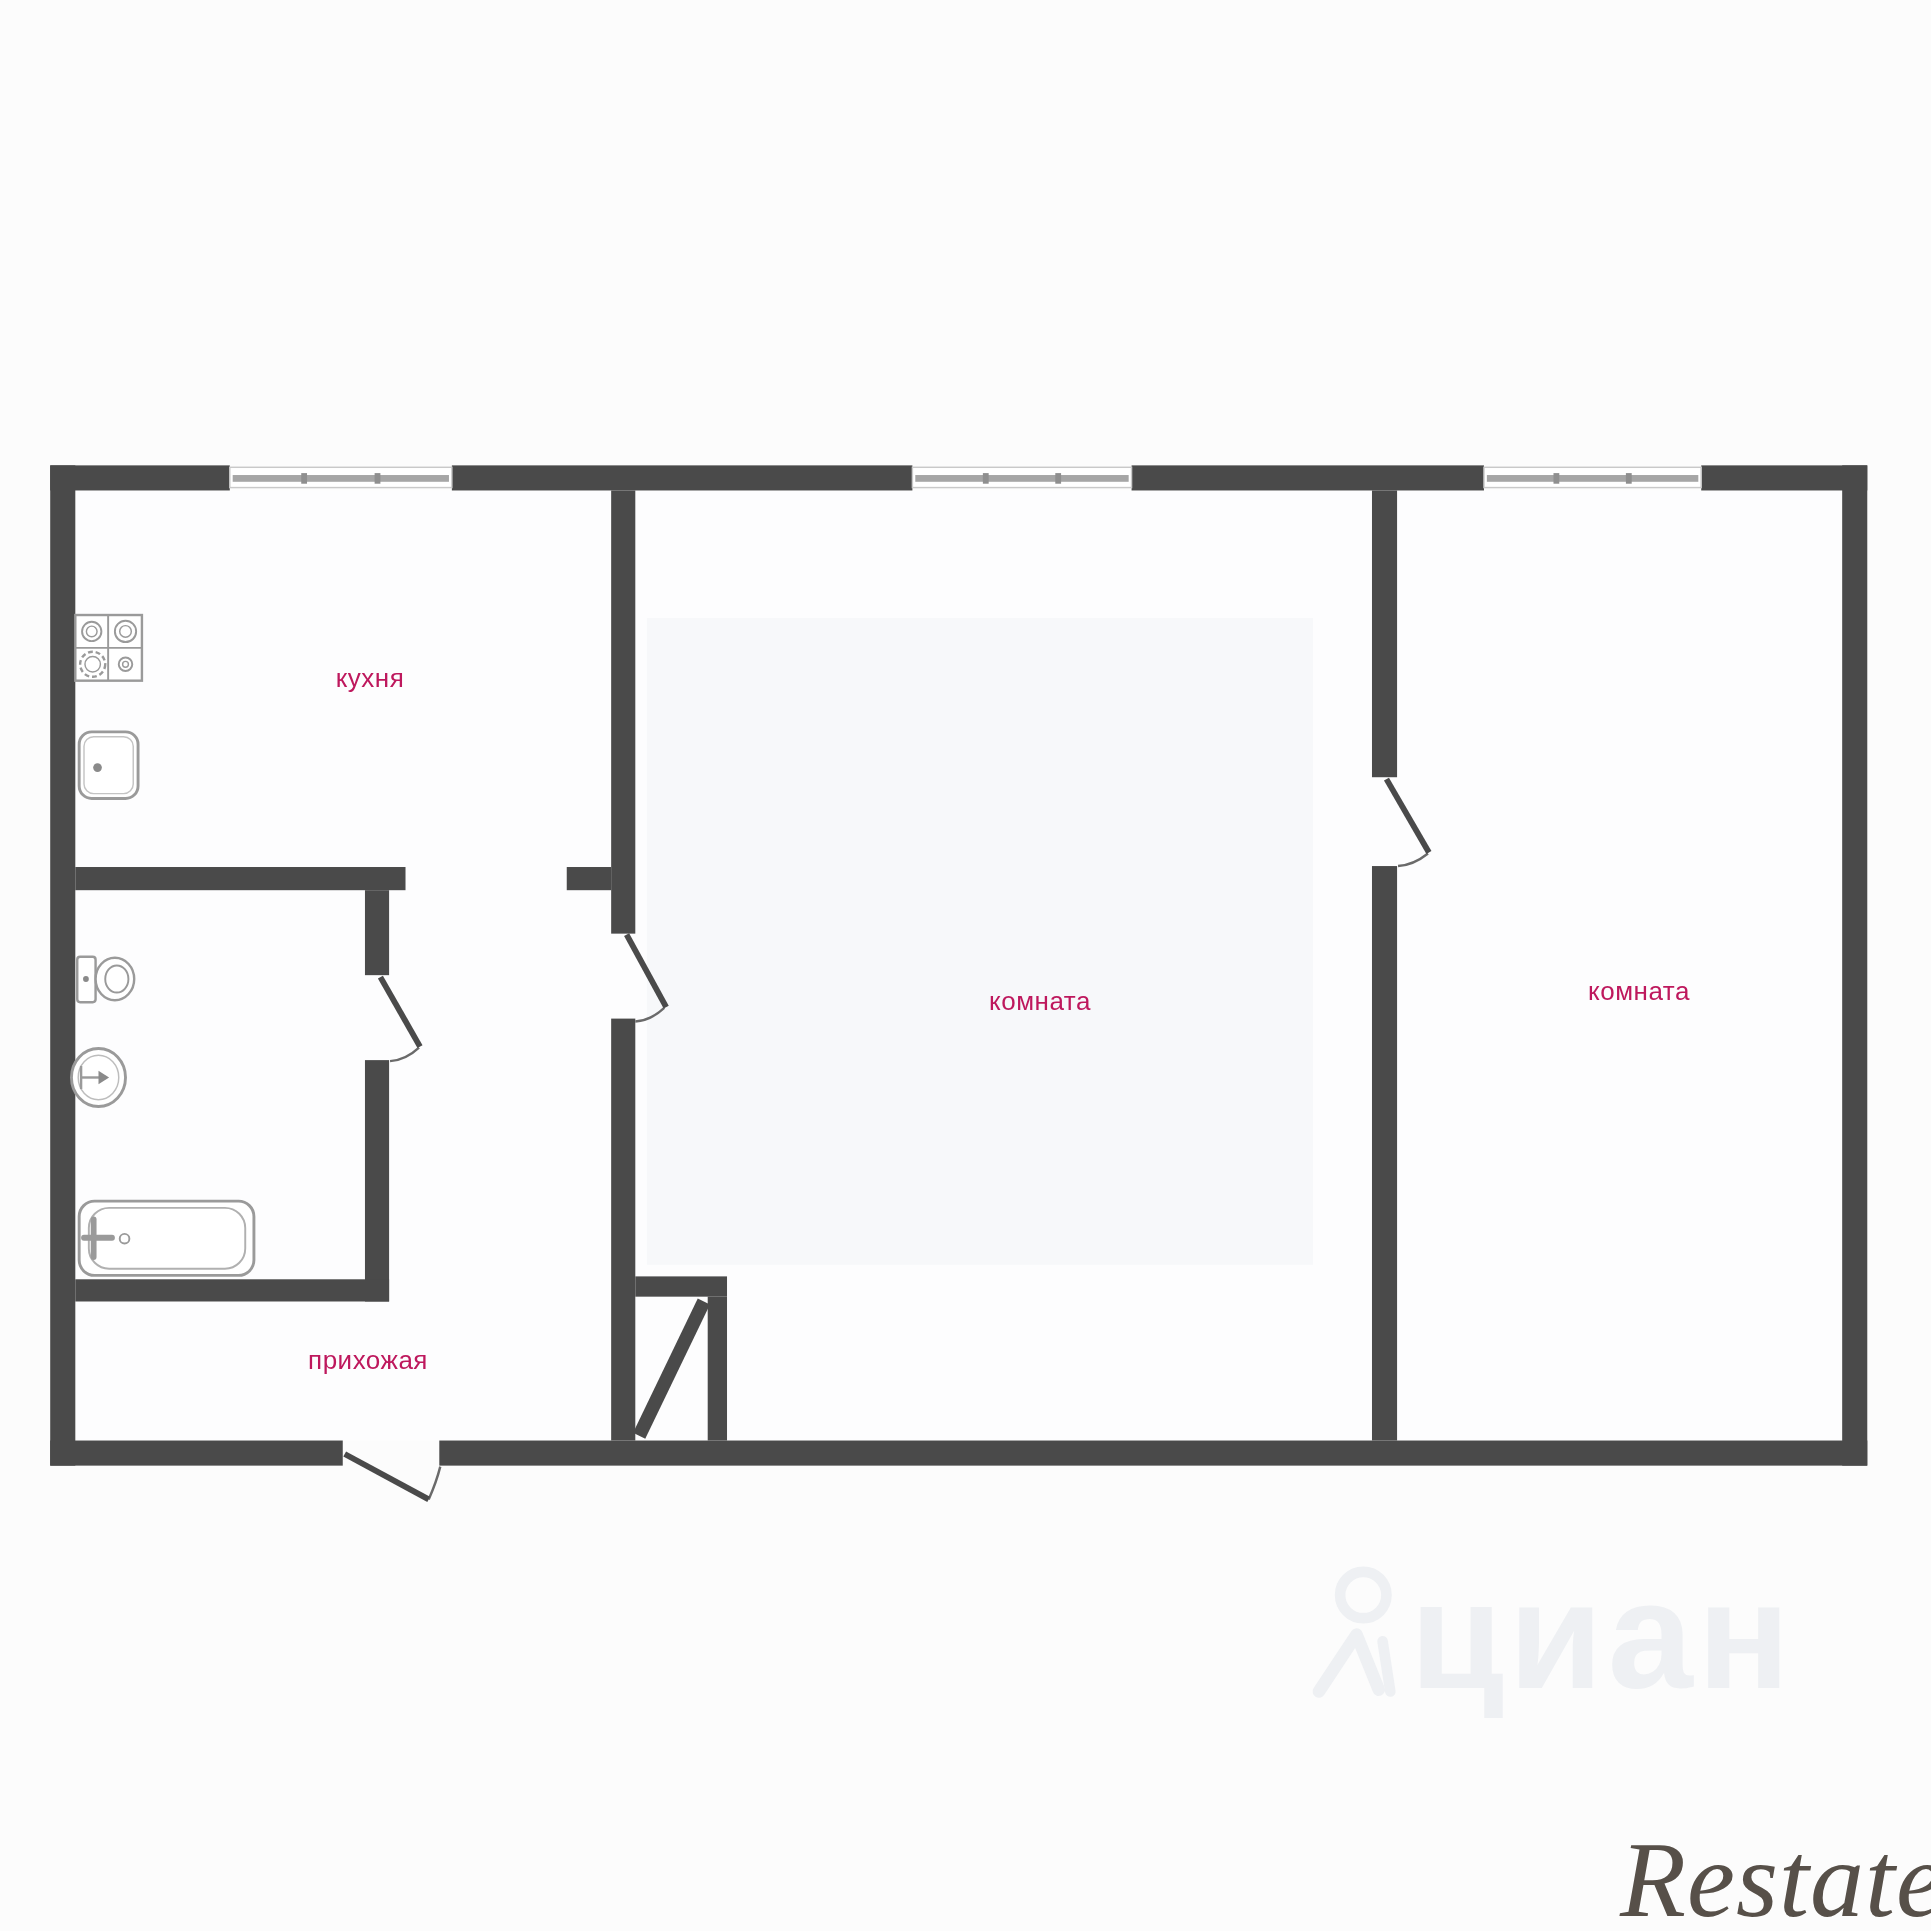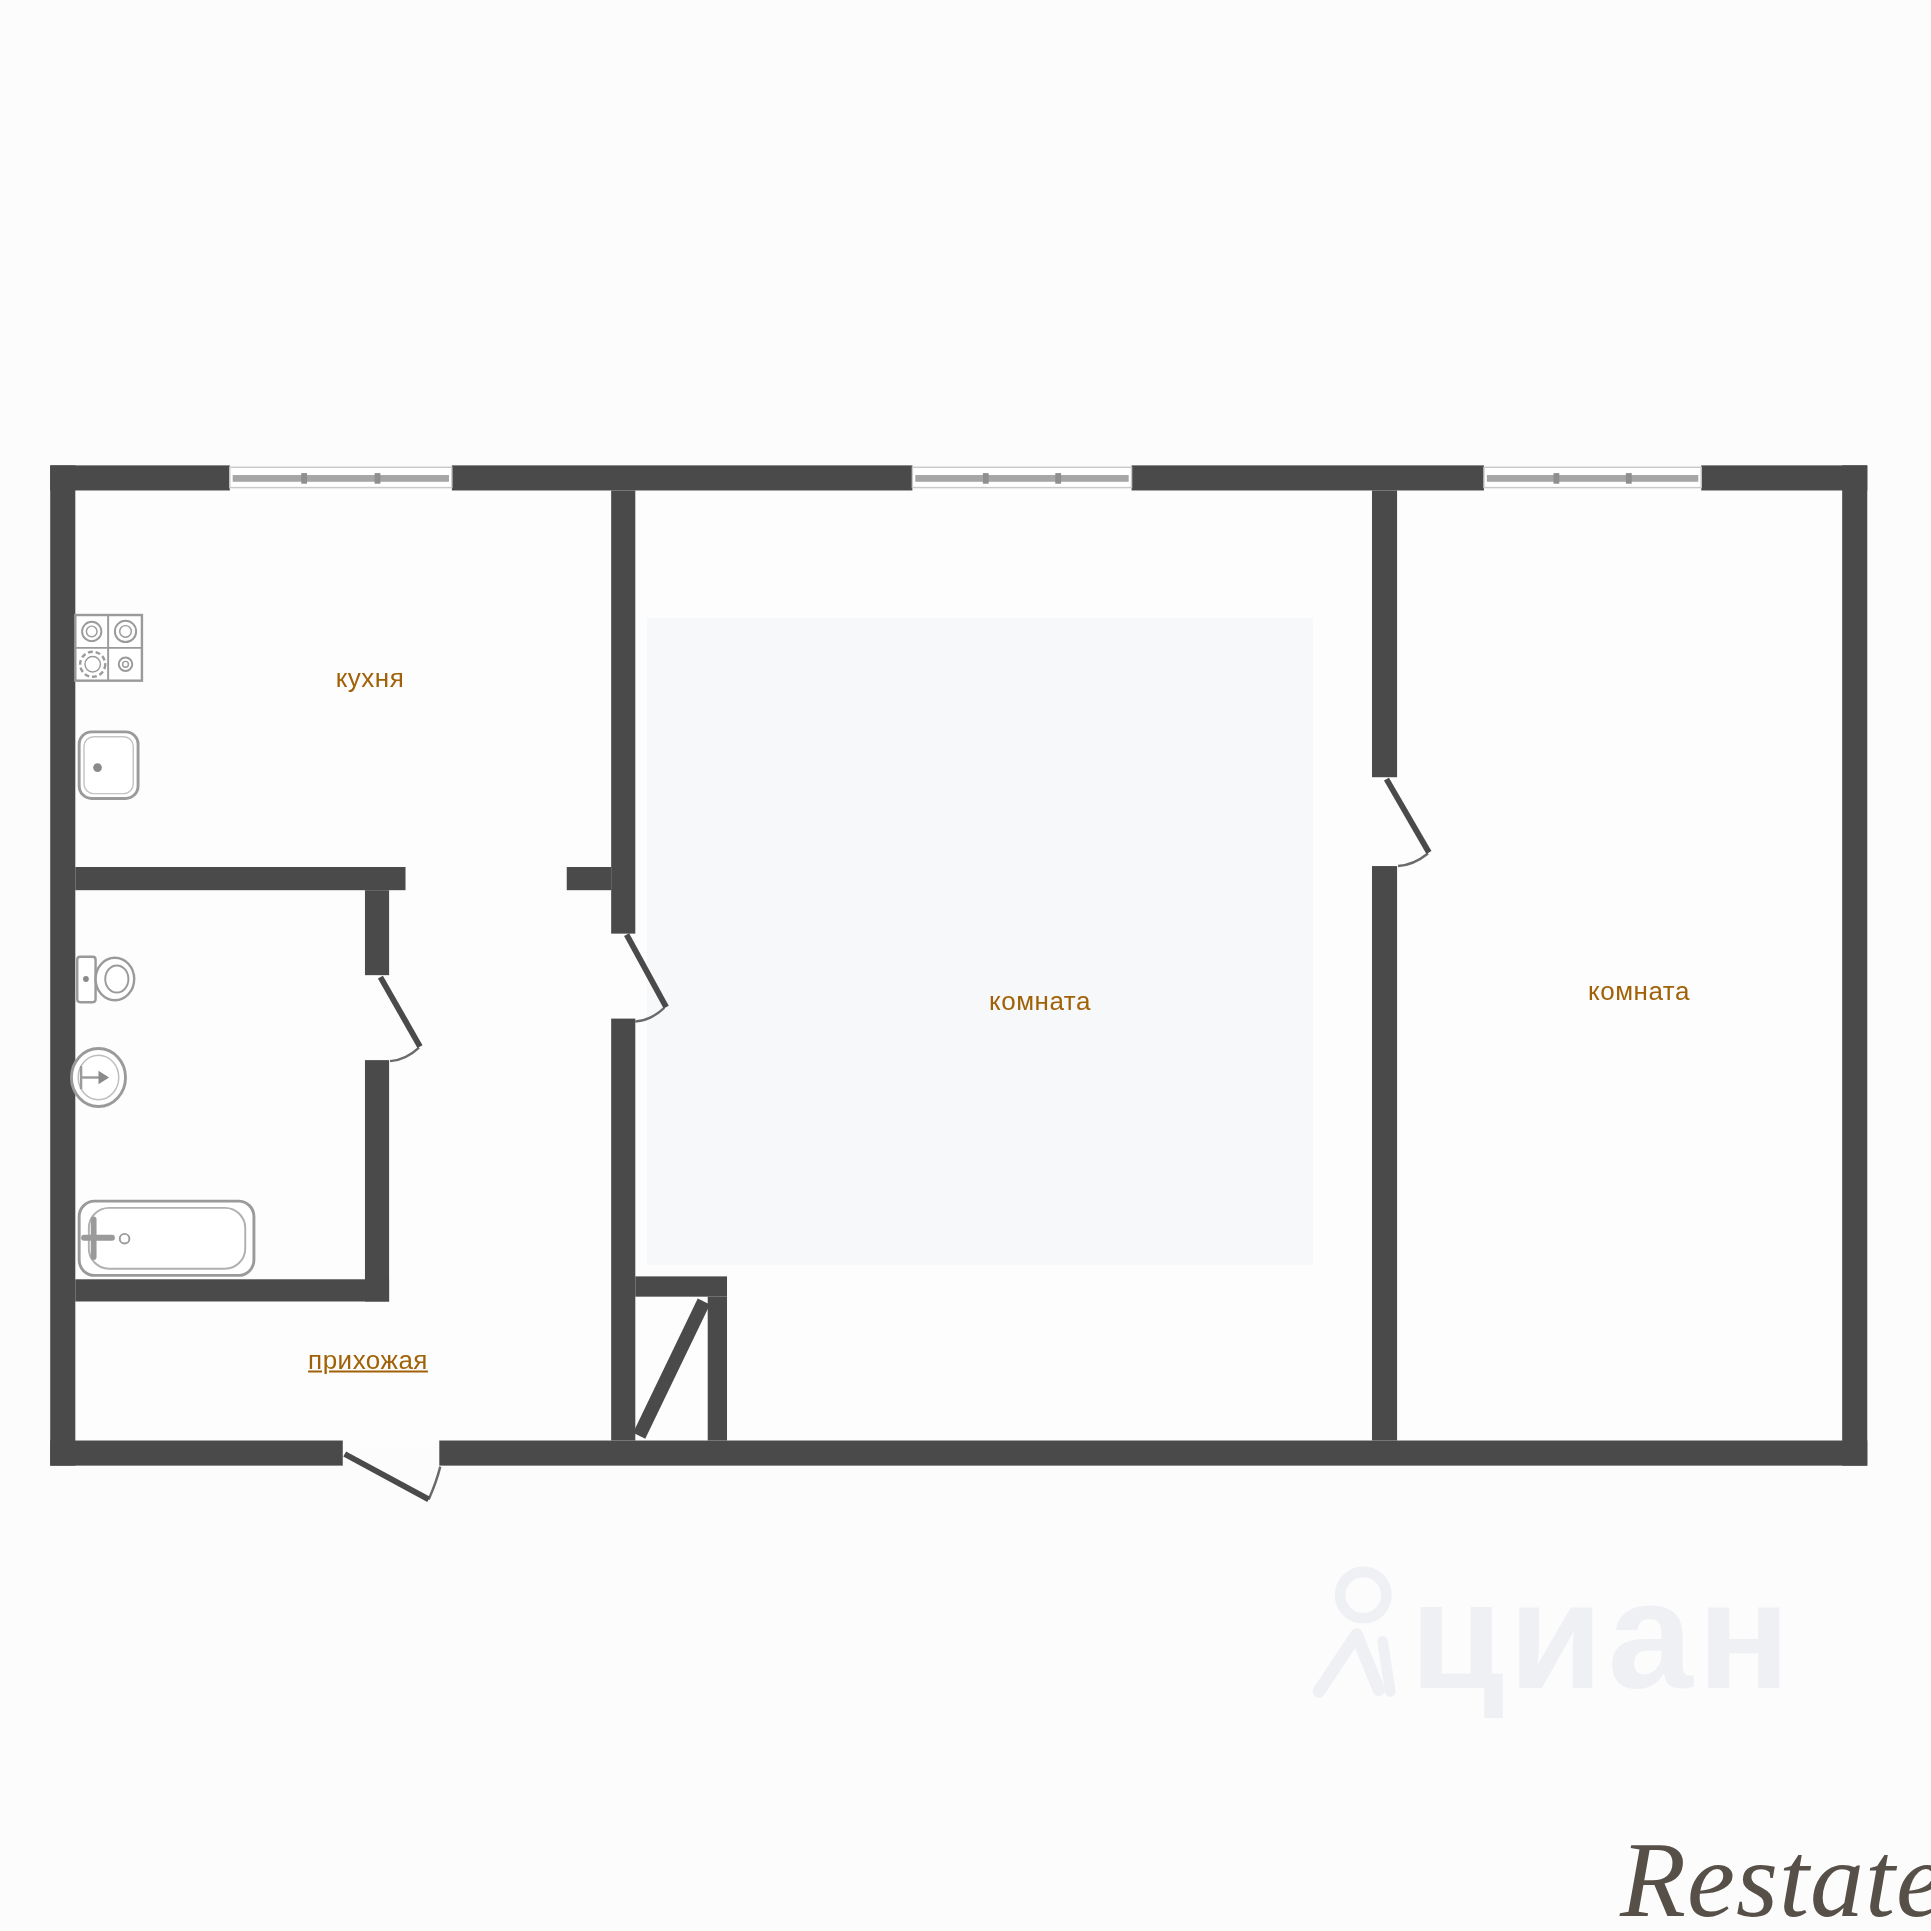--- a/index.html
+++ b/index.html
@@ -1,20 +1,20 @@
 <!DOCTYPE html>
 <html><head>
 <meta charset="utf-8">
 <style>
   html,body{margin:0;padding:0;background:#fcfcfc;}
   #stage{position:relative;width:1931px;height:1931px;overflow:hidden;
          font-family:"Liberation Sans", sans-serif;}
   #plan-svg{position:absolute;left:0;top:0;}
   .label{position:absolute;transform:translate(-50%,-50%);
-         font-size:26px;font-weight:500;color:#a16207;letter-spacing:0.5px;
+         font-size:26px;font-weight:500;color:#be185d;letter-spacing:0.5px;
          white-space:nowrap;}
   .wm-cian-text{position:absolute;left:1410px;top:1572px;line-height:126px;
          font-size:153px;font-weight:700;letter-spacing:4.8px;color:#eef0f3;
          white-space:nowrap;}
   .wm-restate{position:absolute;left:1620px;top:1821px;line-height:1.1;
          font-family:"Liberation Serif", serif;font-style:italic;
          font-size:108px;color:#575049;letter-spacing:1px;white-space:nowrap;}
 </style>
 </head>
 <body>
@@ -144,18 +144,18 @@
     <g fill="none" stroke="#eef0f3">
       <circle cx="1412" cy="1652" r="24" stroke-width="11"></circle>
       <path d="M1366,1752 L1405,1693 L1428,1750" stroke-width="13" stroke-linecap="round" stroke-linejoin="round"></path>
       <line x1="1432" y1="1700" x2="1440" y2="1752" stroke-width="11" stroke-linecap="round"></line>
     </g>
   </svg>
 
   <div class="label" style="left:370px;top:678px;">кухня</div>
   <div class="label" style="left:1040px;top:1001px;">комната</div>
   <div class="label" style="left:1639px;top:991px;">комната</div>
-  <div class="label" style="left:368px;top:1360px;text-decoration:underline;">прихожая</div>
+  <div class="label" style="left:368px;top:1360px;">прихожая</div>
 
   <div class="wm-cian-text">циан</div>
   <div class="wm-restate">Restate</div>
 </div>
 
 
 </body></html>

